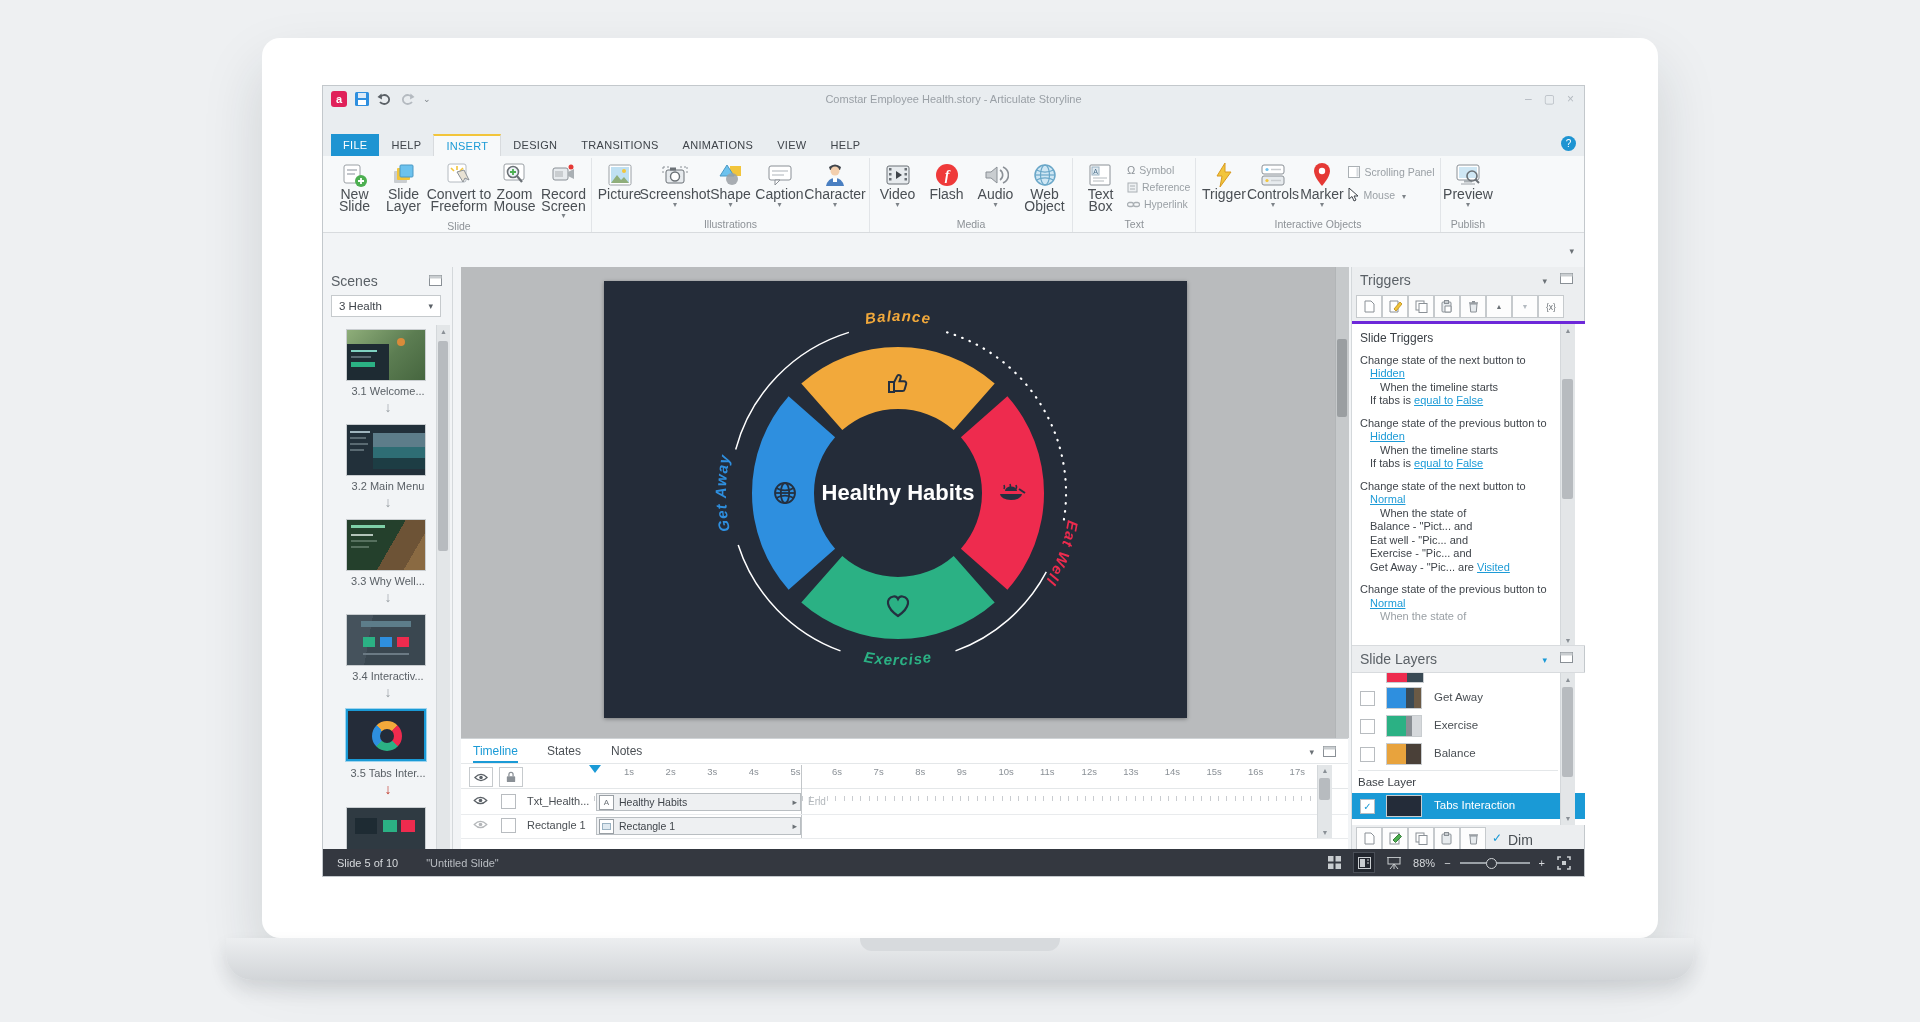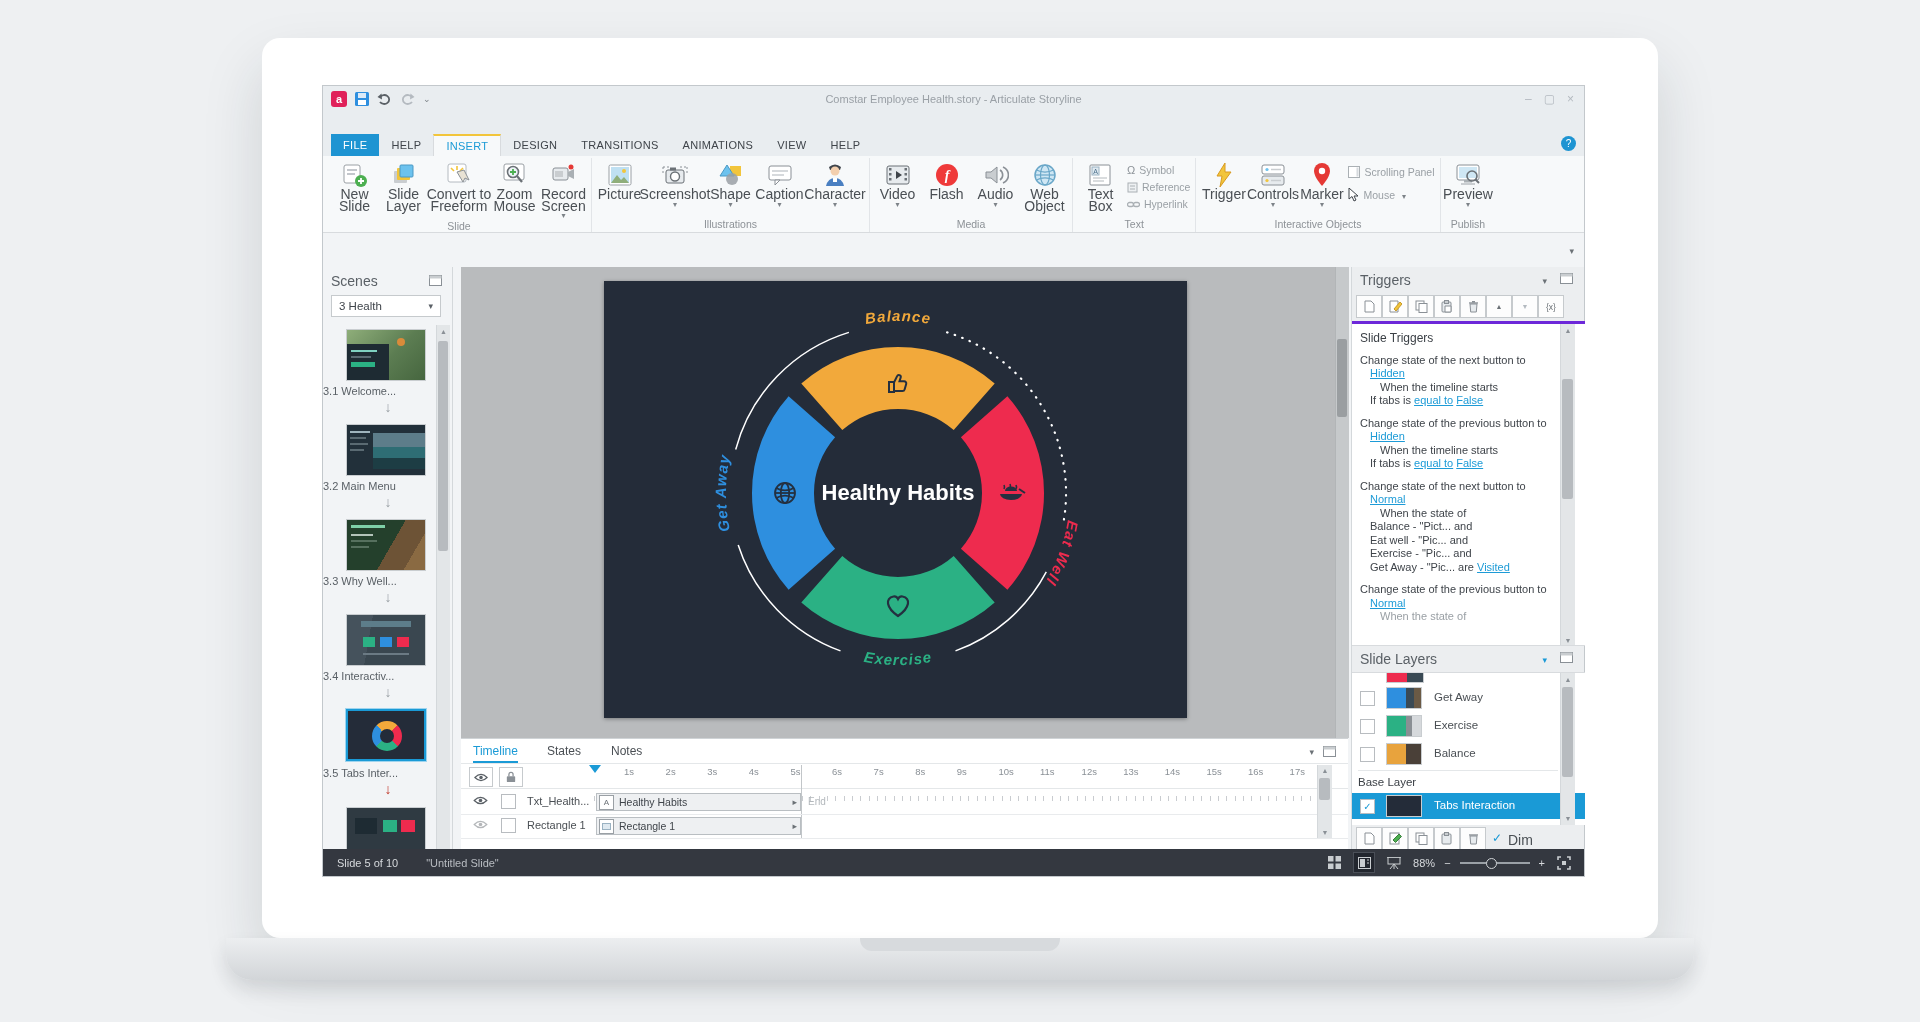--- a/index.html
+++ b/index.html
@@ -46,21 +46,21 @@
   .closex::after{content:"×"}
   .dcaret{position:absolute;right:10px;top:160px;color:#6b7176;font-size:9px}
   .dcaret::after{content:"▾"}
   
   .scenes{position:absolute;left:0;top:181px;width:130px;height:582px;background:#f2f4f6;border-right:1px solid #d4d8db;box-sizing:border-box}
   .ptitle{font-size:14px;color:#5a6066}
   .scen-dd{position:absolute;left:8px;top:28px;width:110px;height:22px;background:#fff;border:1px solid #c6cacd;display:flex;align-items:center;justify-content:space-between;padding:0 7px;box-sizing:border-box;font-size:11.5px;color:#3f444a}
   .scen-dd::after{content:"▾";font-size:9px;color:#5a6066}
   .thumb{position:absolute;left:23px;width:80px;height:52px;border:1px solid #c9cdd0;box-sizing:border-box}
   .thumb.sel{border:2px solid #1A9AD6;box-shadow:0 0 0 1px #9fd4ee}
-  .sclabel{position:absolute;left:0;width:130px;font-size:11px;color:#5a6066}
+  .sclabel{position:absolute;left:0;width:130px;text-align:center;font-size:11px;color:#5a6066}
   .dnarrow{position:absolute;left:0;width:130px;text-align:center;font-size:14px;color:#9aa0a5}
   .dnarrow::after{content:"↓"}
   .dnarrow.red{color:#c0392b}
   .vscroll{position:absolute;background:#e3e6e8;border-left:1px solid #d4d8db}
   .vthumb{position:absolute;left:1px;background:#b7bbbf;border-radius:2px}
   .sarrow{position:absolute;left:0;width:100%;text-align:center;font-size:7px;color:#8a9096}
   .up::after{content:"▲"}.dnn::after{content:"▼"}
   
   .canvas{position:absolute;left:138px;top:181px;width:887px;height:471px;background:#b9bbbd}
   .slide{position:absolute;left:143px;top:14px;width:583px;height:437px;background:#242C39;box-shadow:0 1px 4px rgba(0,0,0,.35)}

